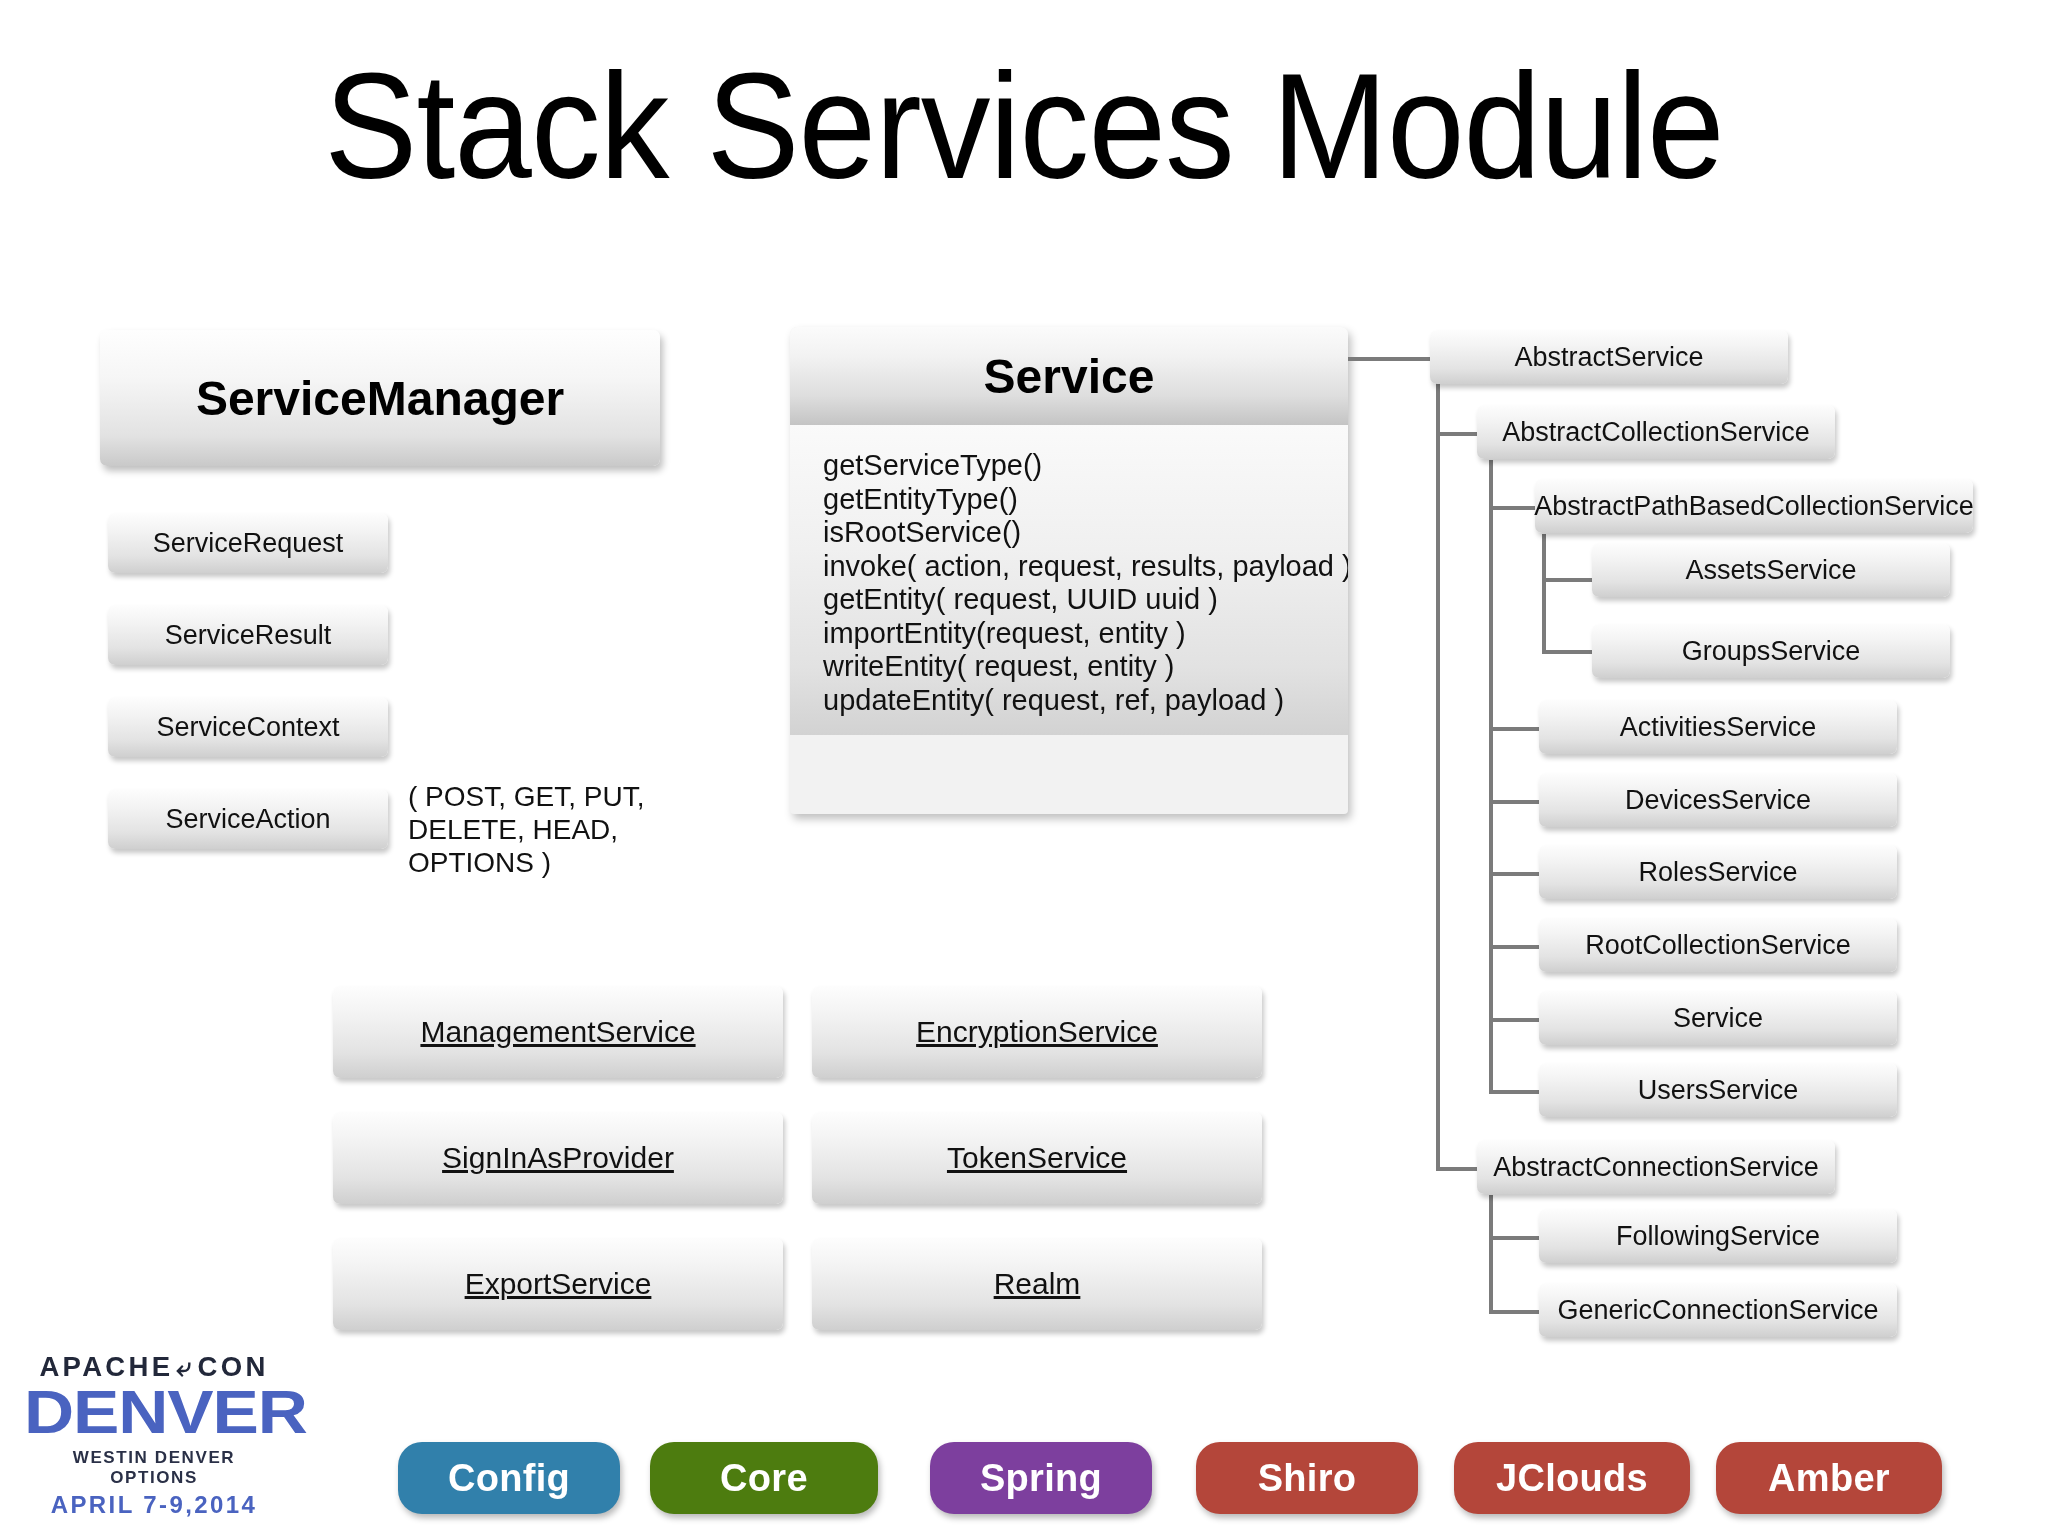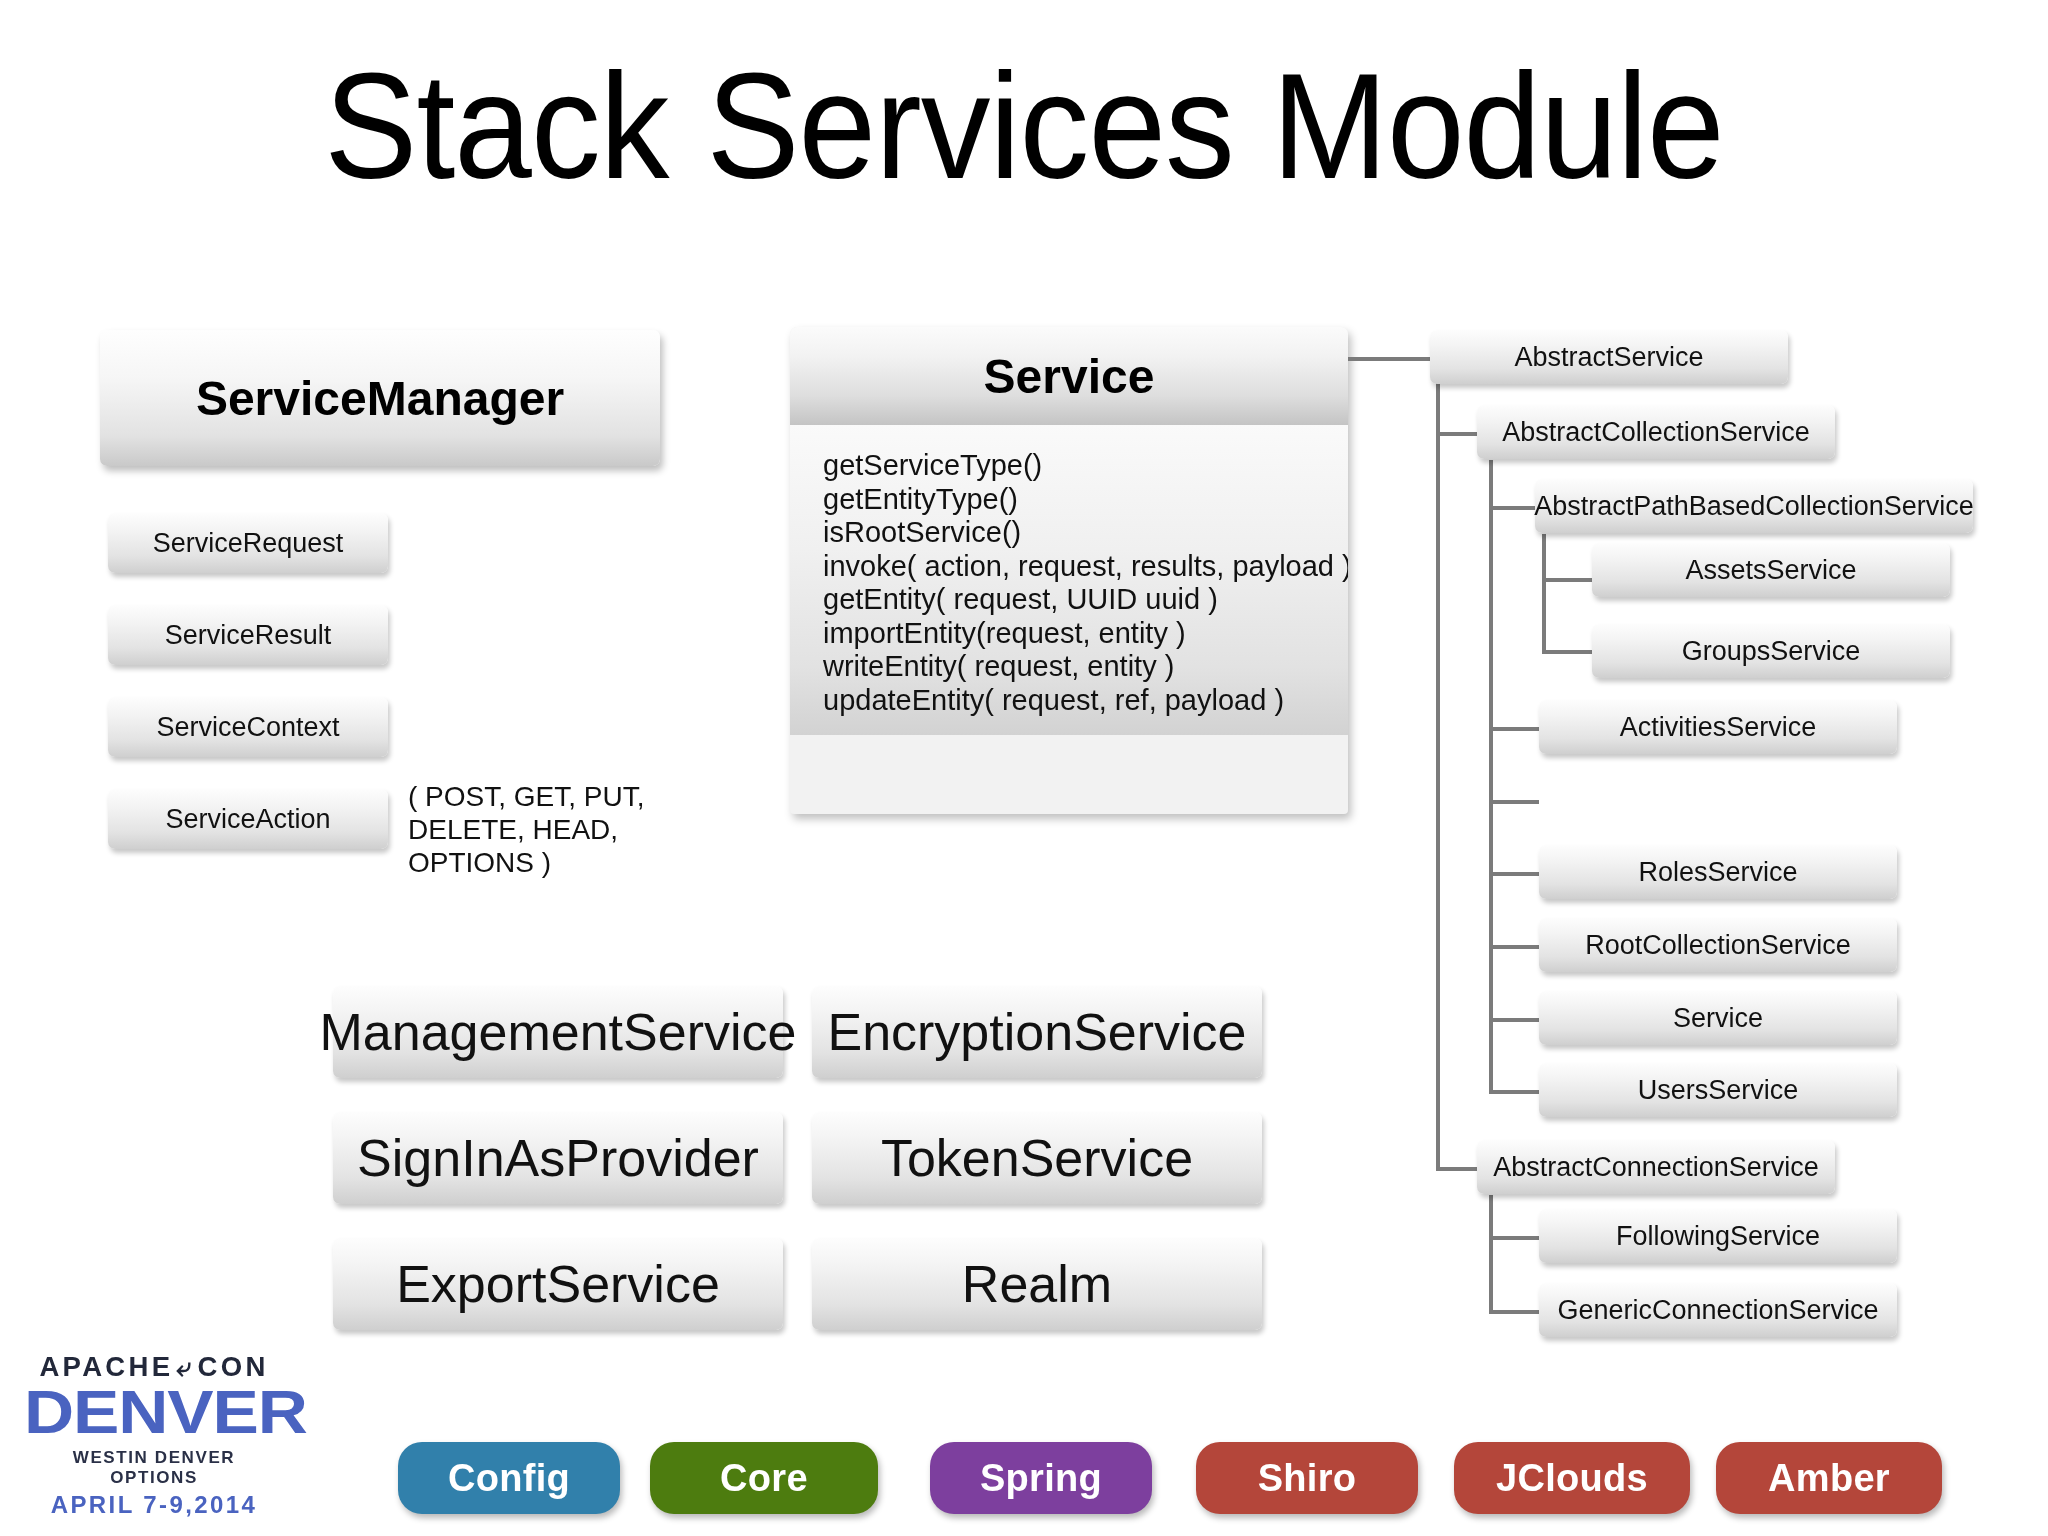--- a/index.html
+++ b/index.html
@@ -34,21 +34,21 @@
     align-items:center;
     justify-content:center;
     border-radius:7px;
     background:linear-gradient(to bottom,#fdfdfd 0%,#f4f4f4 28%,#e3e3e3 72%,#cfcfcf 100%);
     box-shadow:2px 4px 5px rgba(0,0,0,0.22);
     color:#111;
     text-align:center;
     padding:0 8px;
   }
   .gbox.sm{font-size:27px;font-weight:400;}
-  .gbox.md{font-size:52px;font-weight:400;}
+  .gbox.md{font-size:30px;font-weight:400;text-decoration:underline;}
 
   
   .mgrbox{
     position:absolute;
     box-sizing:border-box;
     display:flex;align-items:center;justify-content:center;
     border-radius:7px;
     background:linear-gradient(to bottom,#fefefe 0%,#f6f6f6 35%,#e2e2e2 78%,#c9c9c9 100%);
     box-shadow:3px 5px 7px rgba(0,0,0,0.25);
     font-size:48px;font-weight:700;color:#000;
@@ -198,20 +198,21 @@
   <div class="gbox sm" style="left:1430px;top:330px;width:358px;height:54px;">AbstractService</div>
 
   <div class="gbox sm" style="left:1477px;top:405px;width:358px;height:54px;">AbstractCollectionService</div>
 
   <div class="gbox sm" style="left:1535px;top:479px;width:438px;height:54px;">AbstractPathBasedCollectionService</div>
 
   <div class="gbox sm" style="left:1592px;top:543px;width:358px;height:54px;">AssetsService</div>
   <div class="gbox sm" style="left:1592px;top:624px;width:358px;height:54px;">GroupsService</div>
 
   <div class="gbox sm" style="left:1539px;top:700px;width:358px;height:54px;">ActivitiesService</div>
+  <div class="gbox sm" style="left:1539px;top:773px;width:358px;height:54px;">DevicesService</div>
   <div class="gbox sm" style="left:1539px;top:845px;width:358px;height:54px;">RolesService</div>
   <div class="gbox sm" style="left:1539px;top:918px;width:358px;height:54px;">RootCollectionService</div>
   <div class="gbox sm" style="left:1539px;top:991px;width:358px;height:54px;">Service</div>
   <div class="gbox sm" style="left:1539px;top:1063px;width:358px;height:54px;">UsersService</div>
 
   <div class="gbox sm" style="left:1477px;top:1140px;width:358px;height:54px;">AbstractConnectionService</div>
 
   <div class="gbox sm" style="left:1539px;top:1209px;width:358px;height:54px;">FollowingService</div>
   <div class="gbox sm" style="left:1539px;top:1283px;width:358px;height:54px;">GenericConnectionService</div>
 

